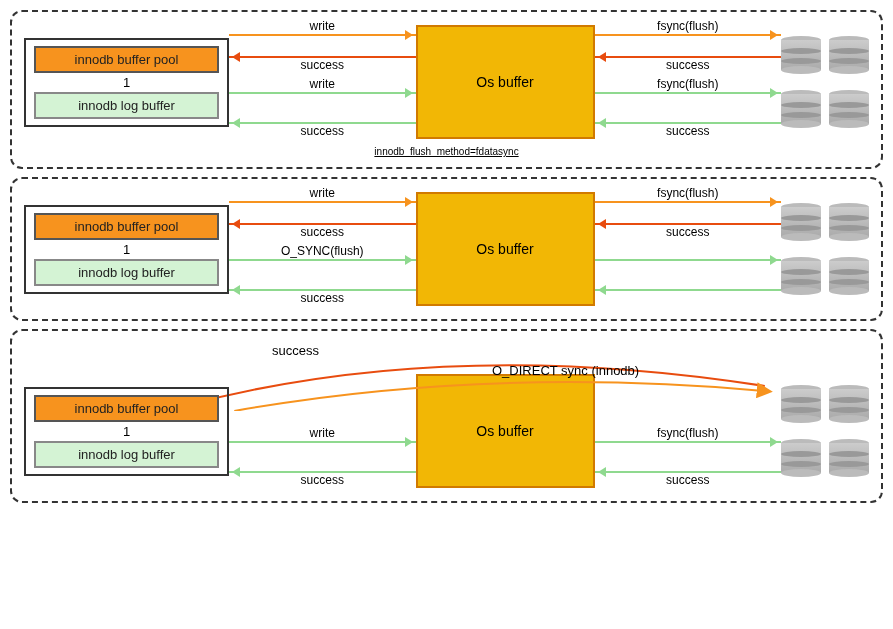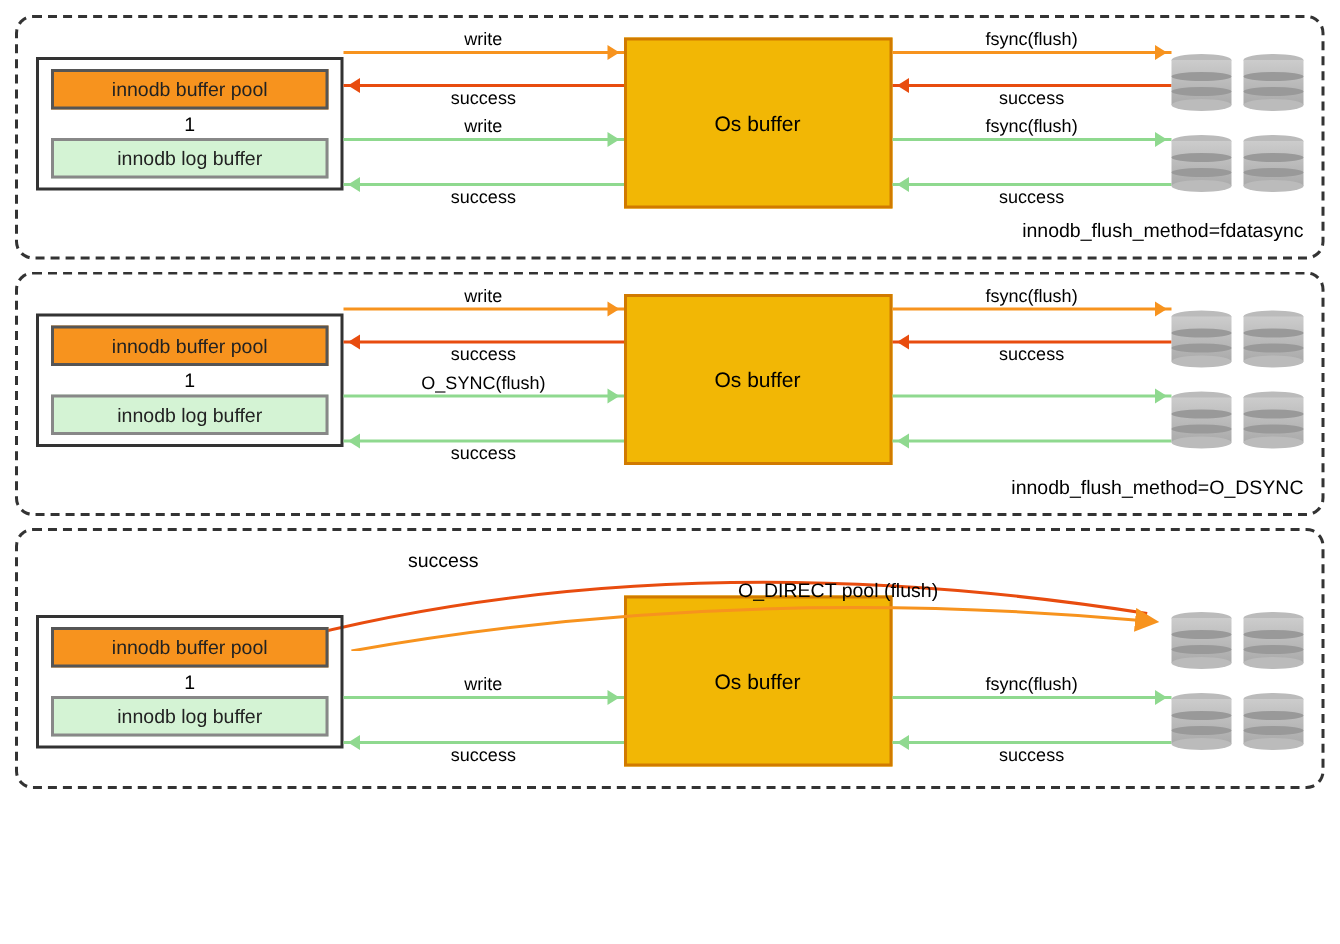--- a/index.html
+++ b/index.html
@@ -24,21 +24,21 @@
 .arrow-line.orange { background:#F7931E; }
 .arrow-line.orange.dark { background:#E84C0F; }
 .arrow-line.green { background:#8FD98F; }
 .arrow-line::after { content:""; position:absolute; width:0; height:0; border:5px solid transparent; top:-4px; }
 .arrow-line.r::after { right:-2px; border-left:8px solid currentColor; }
 .arrow-line.l::after { left:-2px; border-right:8px solid currentColor; }
 .arrow-line.orange { color:#F7931E; }
 .arrow-line.orange.dark { color:#E84C0F; }
 .arrow-line.green { color:#8FD98F; }
 .albl { position:absolute; font-size:12px; left:50%; transform:translateX(-50%); white-space:nowrap; }
-.caption { text-align:right; font-size:13px; margin-top:4px; }
+.caption { text-align:center; font-size:10px; margin-top:4px;text-decoration:underline; }
 .curve { position:absolute; pointer-events:none; }
 </style>
 </head>
 <body>
 
 <div class="panel">
  <div class="row">
   <div class="innodb-box">
    <div class="pool">innodb buffer pool</div>
    <div class="num1">1</div>
@@ -145,38 +145,37 @@
             <div class="ring" style="top:22px"></div>
           </div>
           <div class="cyl">
             <div class="body"></div>
             <div class="ring" style="top:12px"></div>
             <div class="ring" style="top:22px"></div>
           </div>
         </div>
   </div>
  </div>
- <div class="caption">innodb_flush_method=O_DSYNC</div>
 </div>
 
 <div class="panel" style="padding-top:40px">
  <svg class="curve" style="left:0;top:0;width:100%;height:80px" viewBox="0 0 860 80" preserveAspectRatio="none">
   <path d="M 170 75 Q 430 5 745 55" stroke="#E84C0F" stroke-width="2" fill="none" marker-start="url(#ah1)"></path>
   <path d="M 220 80 Q 470 35 745 60" stroke="#F7931E" stroke-width="2" fill="none" marker-end="url(#ah2)"></path>
   <defs>
    <marker id="ah1" markerWidth="8" markerHeight="8" refX="4" refY="4" orient="auto">
           <path d="M8 0 L0 4 L8 8 Z" fill="#E84C0F"></path>
         </marker>
    <marker id="ah2" markerWidth="8" markerHeight="8" refX="4" refY="4" orient="auto">
           <path d="M0 0 L8 4 L0 8 Z" fill="#F7931E"></path>
         </marker>
   </defs>
  </svg>
  <span style="position:absolute;top:12px;left:260px;font-size:13px">success</span>
- <span style="position:absolute;top:32px;left:480px;font-size:13px">O_DIRECT  pool (flush)</span>
+ <span style="position:absolute;top:32px;left:480px;font-size:13px">O_DIRECT  sync (innodb)</span>
  <div class="row">
   <div class="innodb-box">
    <div class="pool">innodb buffer pool</div>
    <div class="num1">1</div>
    <div class="log">innodb log buffer</div>
   </div>
   <div class="arrows-col">
    <div class="arrow-line green r" style="top:70px"></div>
         <span class="albl" style="top:55px">write</span>
    <div class="arrow-line green l" style="top:100px"></div>

